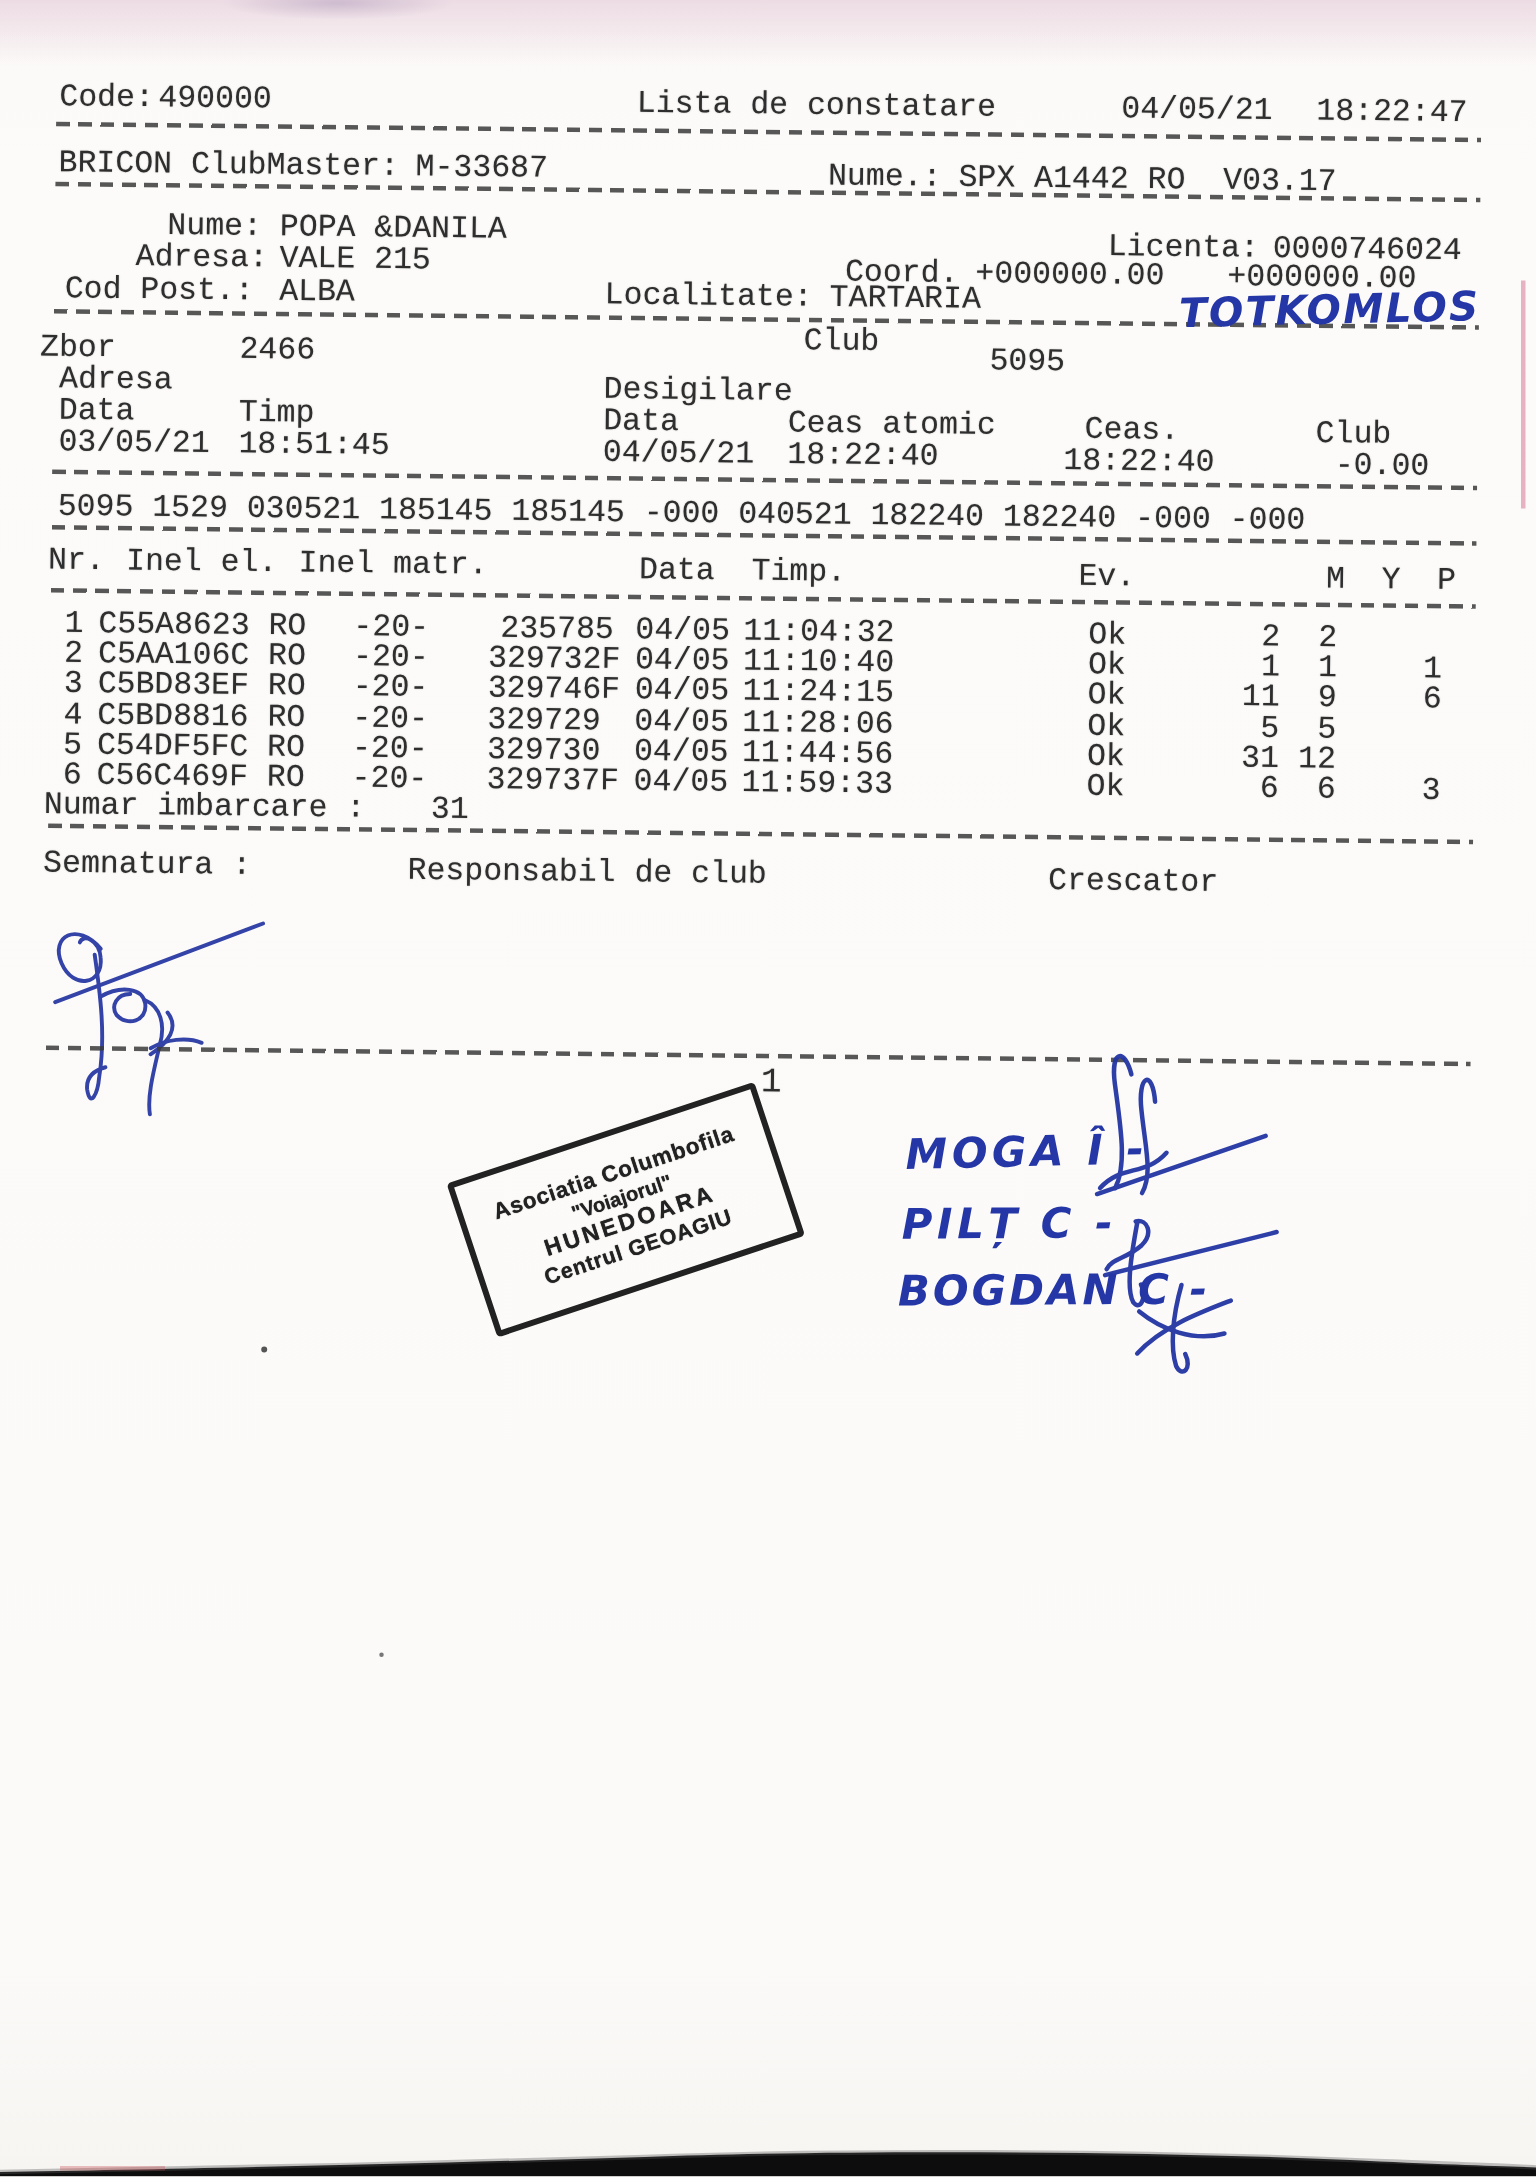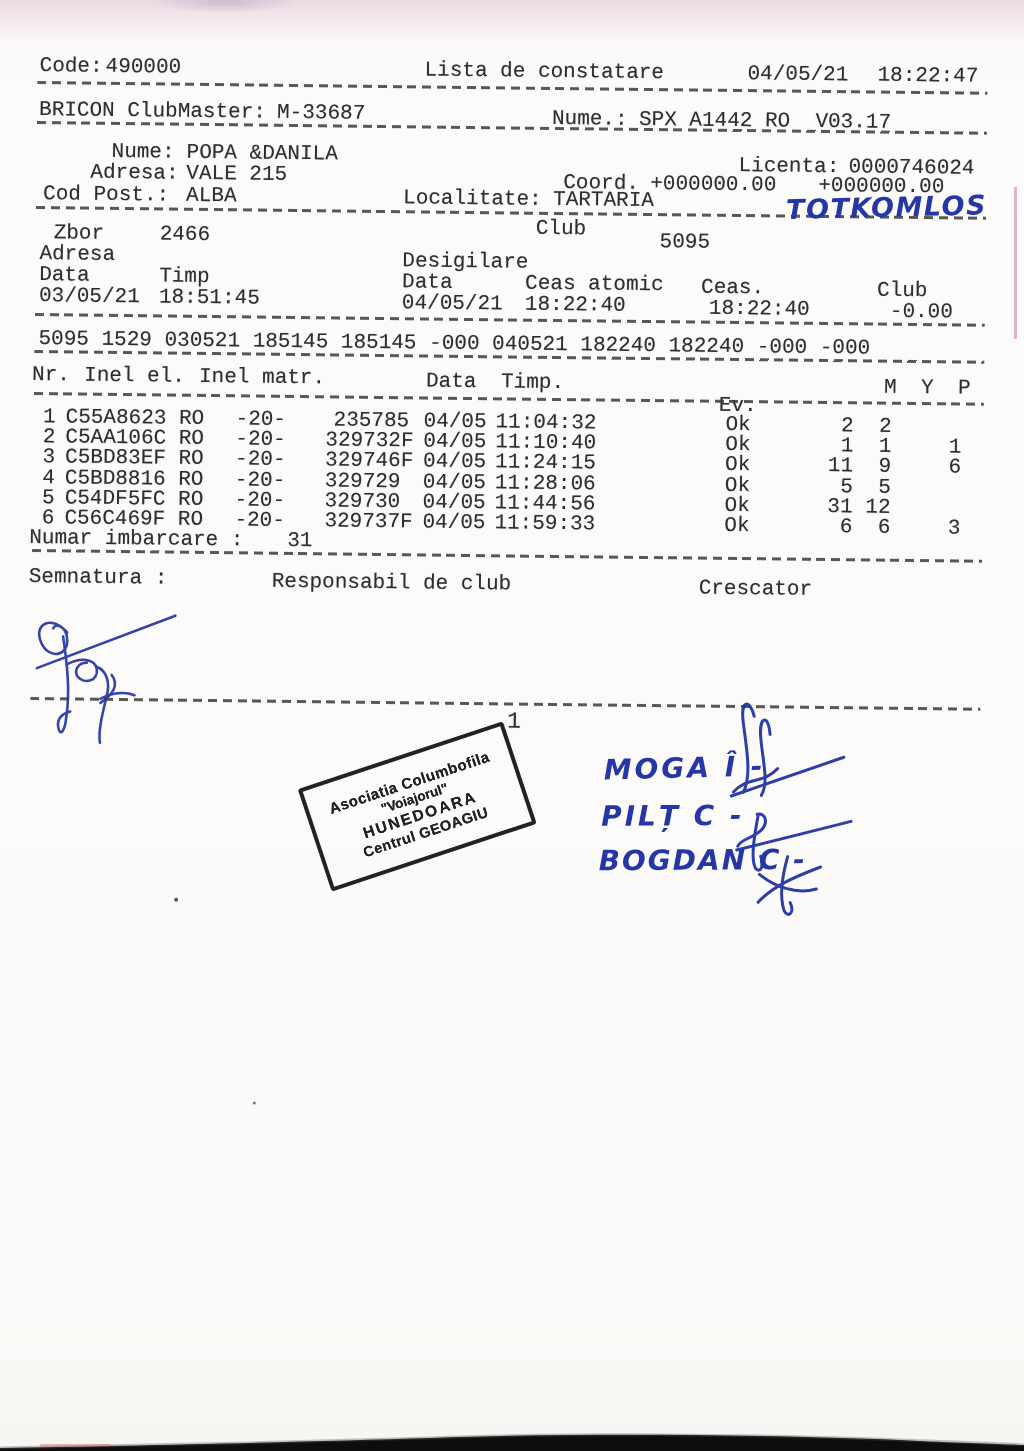--- a/index.html
+++ b/index.html
@@ -57,49 +57,49 @@
     <span class="t" style="left:565px;top:166px">Coord.</span>
     <span class="t" style="left:652px;top:166px">+000000.00</span>
     <span class="t" style="left:820px;top:166px">+000000.00</span>
     <span class="t" style="left:45px;top:183px">Cod Post.:</span>
     <span class="t" style="left:188px;top:183px">ALBA</span>
     <span class="t" style="left:405px;top:183px">Localitate:</span>
     <span class="t" style="left:555px;top:183px">TARTARIA</span>
     <div class="dash" style="top:206px"></div>
     <span class="hw" style="left:788px;top:182px;font-size:27px;letter-spacing:1.5px;transform:rotate(-2deg)">TOTKOMLOS</span>
 
-    <span class="t" style="left:56px;top:222px">Zbor</span>
+    <span class="t" style="left:29px;top:222px">Zbor</span>
     <span class="t" style="left:162px;top:222px">2466</span>
     <span class="t" style="left:538px;top:212px">Club</span>
     <span class="t" style="left:662px;top:224px">5095</span>
     <span class="t" style="left:42px;top:243px">Adresa</span>
     <span class="t" style="left:405px;top:246px">Desigilare</span>
     <span class="t" style="left:42px;top:264px">Data</span>
     <span class="t" style="left:162px;top:264px">Timp</span>
     <span class="t" style="left:405px;top:267px">Data</span>
     <span class="t" style="left:528px;top:267px">Ceas atomic</span>
-    <span class="t" style="left:704px;top:269px">Ceas.</span>
+    <span class="t" style="left:726px;top:269px">Ceas.</span>
     <span class="t" style="left:880px;top:270px">Club</span>
     <span class="t" style="left:42px;top:285px">03/05/21</span>
     <span class="t" style="left:162px;top:285px">18:51:45</span>
     <span class="t" style="left:405px;top:288px">04/05/21</span>
     <span class="t" style="left:528px;top:288px">18:22:40</span>
     <span class="t" style="left:712px;top:290px">18:22:40</span>
     <span class="t" style="left:893px;top:291px">-0.00</span>
     <div class="dash" style="top:313px"></div>
 
     <span class="t" style="left:42px;top:328px">5095 1529 030521 185145 185145 -000 040521 182240 182240 -000 -000</span>
     <div class="dash" style="top:350px"></div>
 
     <span class="t" style="left:36px;top:364px">Nr.</span>
     <span class="t" style="left:88px;top:364px">Inel el.</span>
     <span class="t" style="left:203px;top:364px">Inel matr.</span>
     <span class="t" style="left:430px;top:366px">Data</span>
     <span class="t" style="left:505px;top:366px">Timp.</span>
-    <span class="t" style="left:723px;top:387px">Ev.</span>
+    <span class="t" style="left:723px;top:367px">Ev.</span>
     <span class="t" style="left:888px;top:367px">M</span>
     <span class="t" style="left:925px;top:367px">Y</span>
     <span class="t" style="left:962px;top:367px">P</span>
     <div class="dash" style="top:392px"></div>
 
     <div>
       <span class="t tr" style="left:30px;top:406px;width:30px">1</span>
       <span class="t" style="left:70px;top:406px">C55A8623 RO</span>
       <span class="t" style="left:240px;top:406px">-20-</span>
       <span class="t" style="left:338px;top:406px">235785</span>

